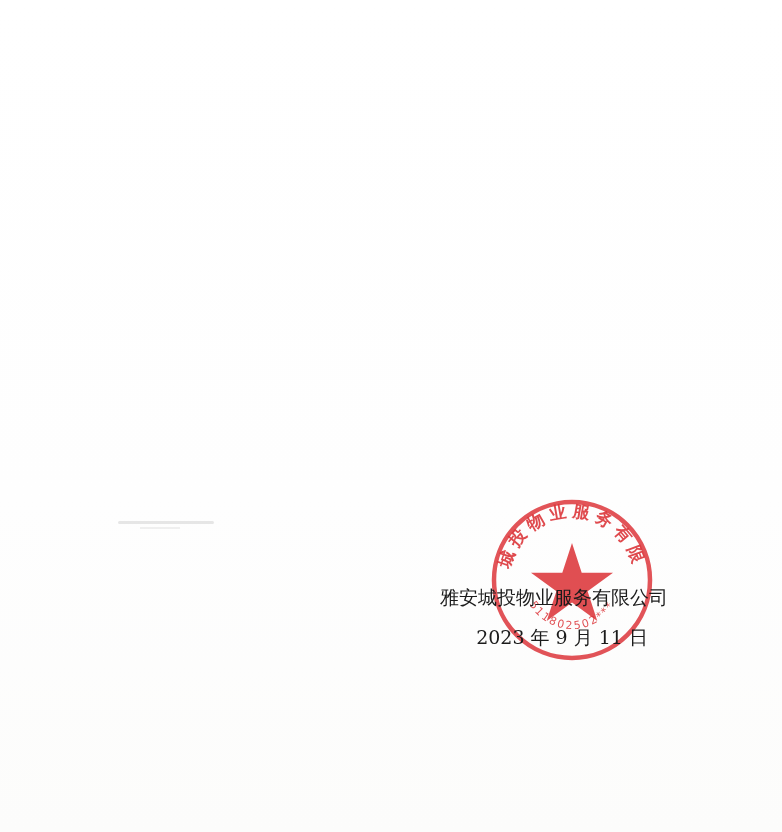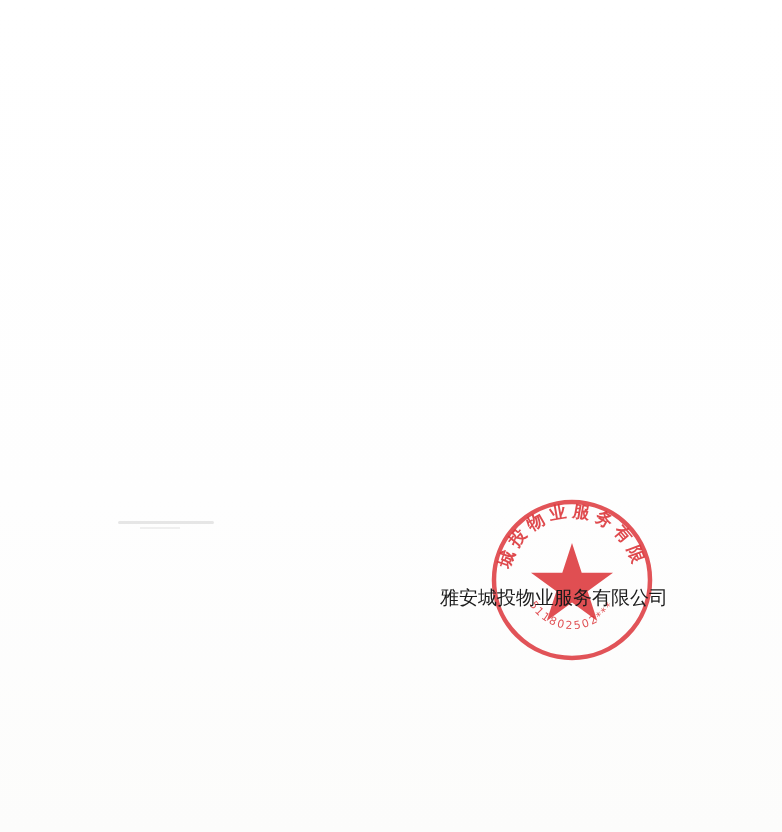--- a/index.html
+++ b/index.html
@@ -126,20 +126,21 @@
     <p class="p-indent">第一中标候选人:董建蓉 ,报价 12000 元。</p>
     <p class="p-indent">公示期为 2023 年 9 月 11 日至 2023 年 9 月 13 日,如对公司内容有异议,请在公示期内进行质疑,逾期不予受理。</p>
     <p class="p-indent">投诉电话:0835-2621753</p>
   </div>
 
   <div class="scan-smudge"></div>
   <div class="scan-smudge2"></div>
 
   <div class="signature">
     <div class="sign-line">雅安城投物业服务有限公司</div>
+    <div class="sign-date">2023 年 9 月 11 日</div>
   </div>
 
   <div class="seal">
     <svg width="170" height="170" viewBox="0 0 170 170" xmlns="http://www.w3.org/2000/svg">
       <defs>
         <path id="sealTopArc" d="M 22,85 A 63,63 0 0 1 148,85"></path>
         <path id="sealBottomArc" d="M 36,85 A 49,49 0 0 0 134,85"></path>
       </defs>
       <circle cx="85" cy="85" r="78" fill="none" stroke="#d9252a" stroke-width="4.5" opacity="0.85"></circle>
       <polygon points="85,48 94.7,77.8 126,77.8 100.6,96.2 110.3,126 85,107.6 59.7,126 69.4,96.2 44,77.8 75.3,77.8" fill="#d9252a" opacity="0.88"></polygon>

